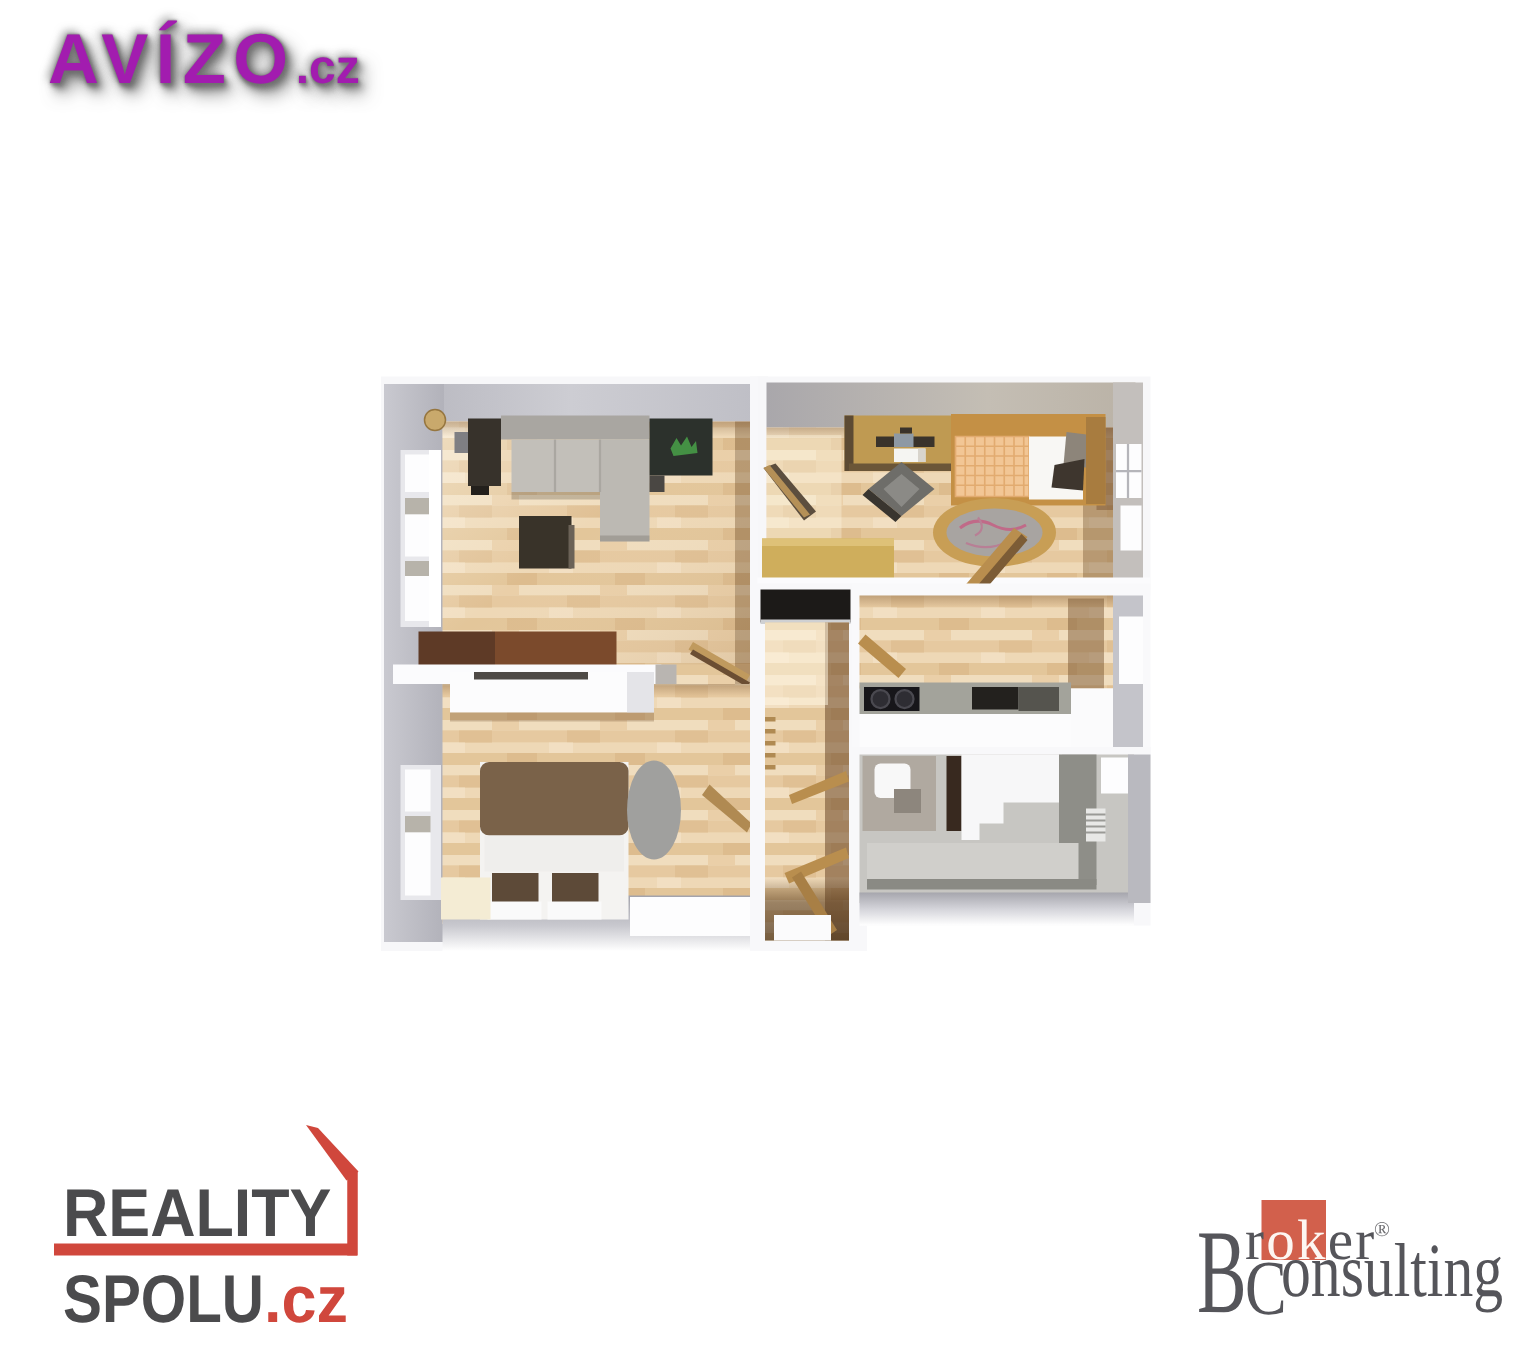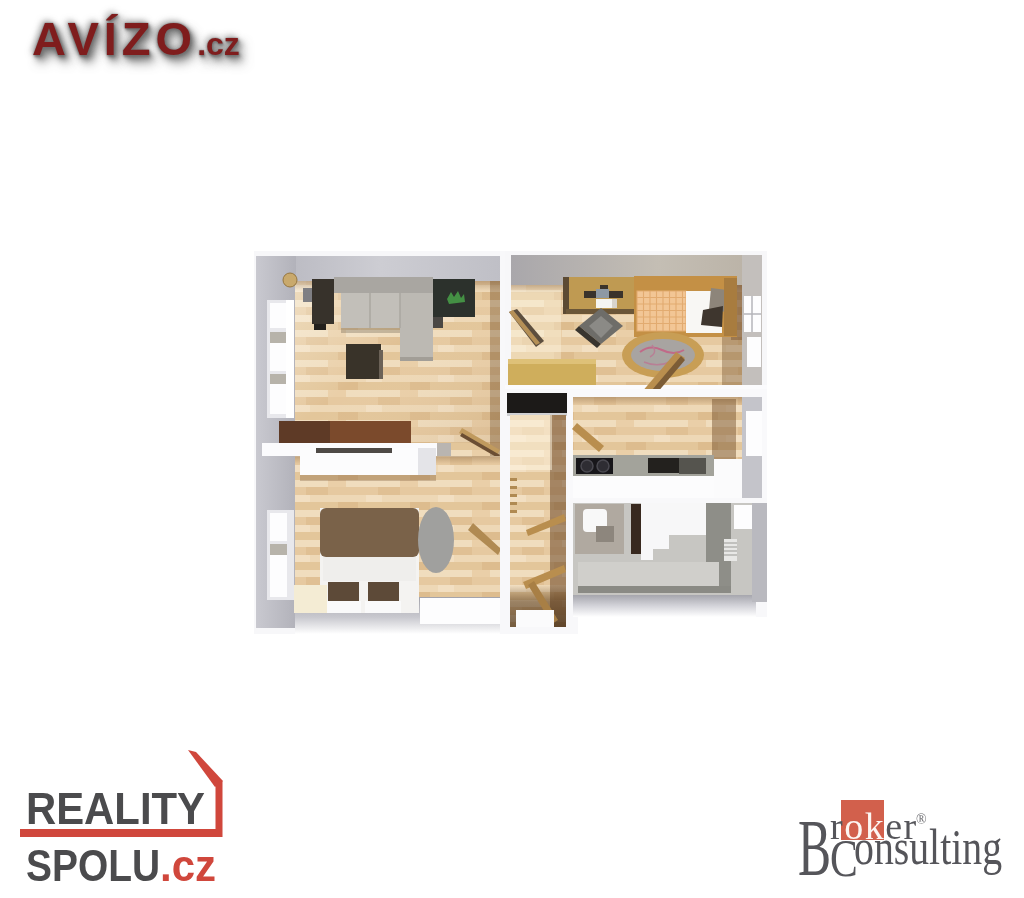--- a/index.html
+++ b/index.html
@@ -2,21 +2,21 @@
 <html><head>
 <meta charset="utf-8">
 <style>
   html,body{margin:0;padding:0;background:#ffffff;width:1024px;height:898px;overflow:hidden;}
   body{font-family:"Liberation Sans",sans-serif;position:relative;-webkit-font-smoothing:antialiased;}
   .abs{position:absolute;}
 </style>
 </head>
 <body>
 
-<div class="abs" style="left:32px;top:15px;font-weight:bold;color:#7f1d1d;white-space:nowrap;line-height:1;filter:blur(0.4px);
+<div class="abs" style="left:32px;top:15px;font-weight:bold;color:#a21caf;white-space:nowrap;line-height:1;filter:blur(0.4px);
   text-shadow:0 0 2px #6f6f6f, 1px 2px 3px #6f6f6f, 3px 4px 6px #6e6e6e, 5px 7px 11px rgba(95,95,95,.8), -2px -2px 6px rgba(130,130,130,.75);">
   <span style="font-size:47px;letter-spacing:5px;">AVÍZO</span><span style="font-size:32px;letter-spacing:0px;">.cz</span>
 </div>
 
 <div class="abs" style="left:0;top:0;filter:blur(0.35px);">
 <svg width="1024" height="898" viewBox="0 0 1024 898">
 <defs>
   <pattern id="wood" width="72" height="30" patternUnits="userSpaceOnUse">
     <rect width="72" height="30" fill="#ebd3ad"></rect>
     <rect y="0" width="72" height="7" fill="#f0ddbe"></rect>
@@ -279,21 +279,21 @@
 <path d="M724 543 h13 M724 547 h13 M724 551 h13 M724 555 h13" stroke="#9a9a96" stroke-width="1.2"></path>
 
 <rect x="578" y="562" width="141" height="30" fill="#d0cfcb"></rect>
 <rect x="578" y="586" width="153" height="7" fill="#8a8a84"></rect>
 
 <rect x="752" y="503" width="15" height="99" fill="#b9b9bf"></rect>
 
 </svg>
 </div>
 
-<div class="abs" style="left:0px;top:740px;">
+<div class="abs" style="left:16px;top:740px;">
 <svg width="260" height="150" viewBox="0 0 260 150">
 
   <polygon points="188,10 196,12 223,41 215,47" fill="#d0473c"></polygon>
 
   <rect x="215.5" y="41" width="7" height="56" fill="#d0473c"></rect>
 
   <text x="26" y="84" font-family="Liberation Sans, sans-serif" font-weight="bold" font-size="45" fill="#4b4b4d" textLength="179" lengthAdjust="spacingAndGlyphs">REALITY</text>
 
   <rect x="20" y="89" width="202" height="8" fill="#d0473c"></rect>
 

